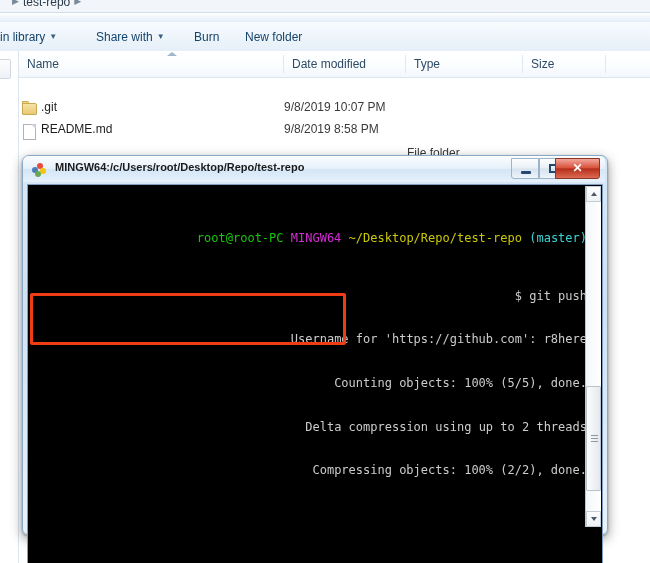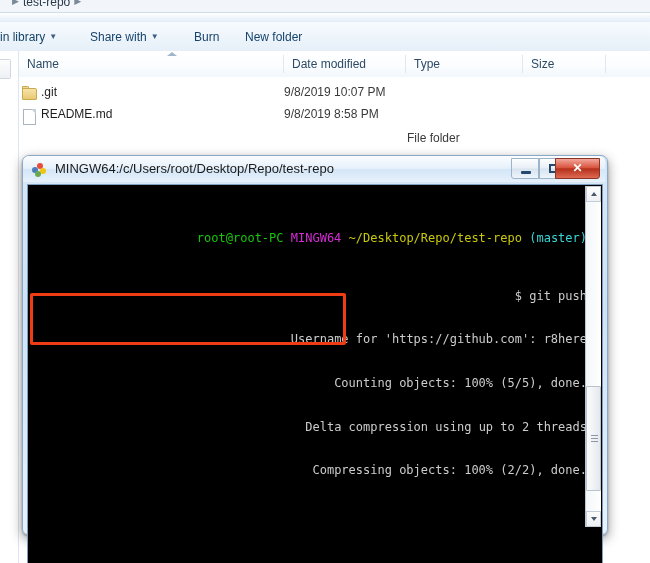--- a/index.html
+++ b/index.html
@@ -74,21 +74,21 @@
     padding: 0 4px;
     border-radius: 2px;
   }
   .cmdbtn .cb-caret {
     font-size: 8px;
     color: #3c5d80;
     padding-left: 4px;
     vertical-align: 2px;
   }
   #cmd-library { left: -14px; }
-  #cmd-share   { left: 86px; }
+  #cmd-share   { left: 92px; }
   #cmd-burn    { left: 190px; }
   #cmd-newfolder { left: 241px; }
 
   
   .navpane {
     position: absolute;
     left: 0; top: 51px;
     width: 18px; height: 512px;
     background: #ffffff;
     border-right: 1px solid #dce6f0;
@@ -133,21 +133,21 @@
     left: 148px; top: 1px;
     width: 0; height: 0;
     border-left: 5px solid transparent;
     border-right: 5px solid transparent;
     border-bottom: 4px solid #9fb6cc;
   }
 
   
   .filelist {
     position: absolute;
-    left: 19px; top: 77px;
+    left: 19px; top: 92px;
     width: 631px; height: 54px;
     background: #ffffff;
   }
   .filerow {
     position: absolute;
     left: 0;
     width: 631px; height: 22px;
   }
   .fr-name {
     position: absolute;
@@ -249,23 +249,24 @@
   .term-glass {
     position: absolute;
     left: 1px; top: 1px;
     width: 582px; height: 26px;
     background: linear-gradient(to bottom, #fbfdff 0%, #e6f0fa 48%, #d4e6f7 52%, #e7f1fb 100%);
     border-radius: 6px 6px 0 0;
   }
   .term-title {
     position: absolute;
     left: 32px; top: 5px;
-    font-size: 13px;
+    font-size: 11px;
     color: #1a1a1a;
     white-space: nowrap;
+    font-weight: bold;
   }
   .term-icon {
     position: absolute;
     left: 9px; top: 7px;
     width: 14px; height: 14px;
   }
   .term-icon i {
     position: absolute;
     width: 6px; height: 6px;
     border-radius: 50%;

